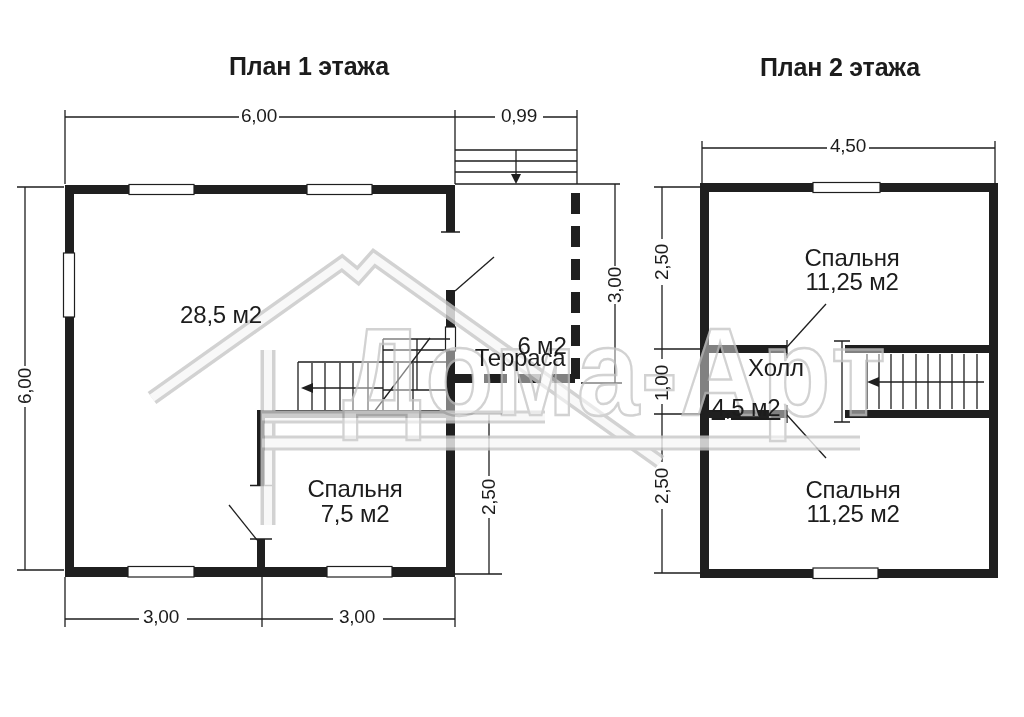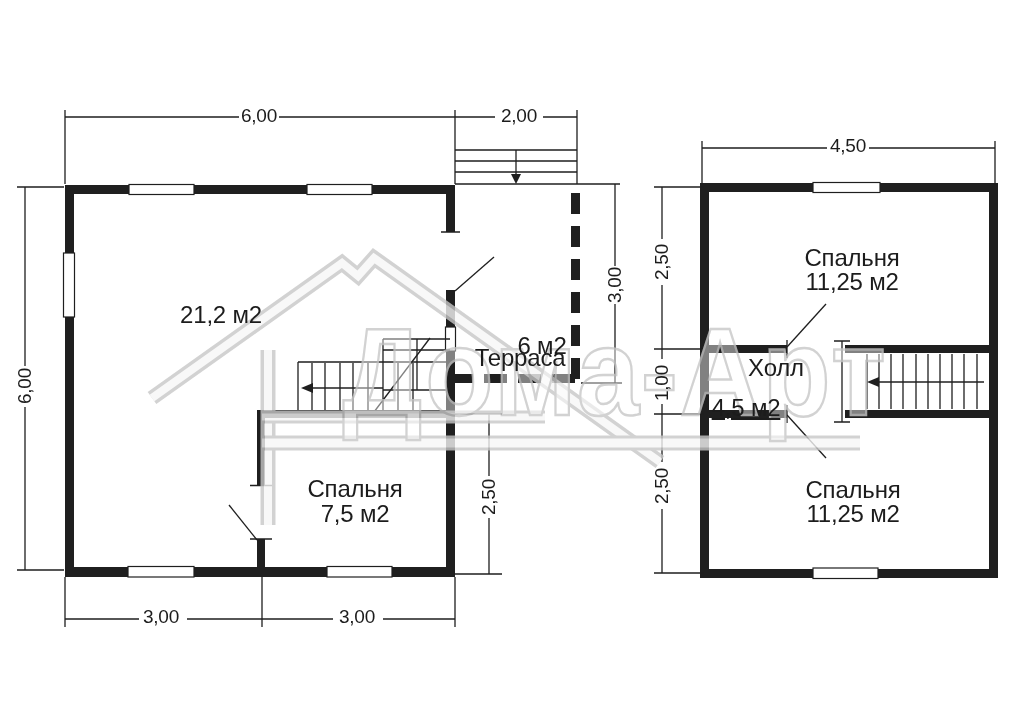--- a/index.html
+++ b/index.html
@@ -153,36 +153,38 @@
       <path d="M268,350 V525" fill="none" stroke="#c8c8c8" stroke-width="15"></path>
       <path d="M268,350 V525" fill="none" stroke="rgba(255,255,255,0.85)" stroke-width="8"></path>
       <path d="M262,417 H545" fill="none" stroke="#c8c8c8" stroke-width="13"></path>
       <path d="M262,417 H545" fill="none" stroke="rgba(255,255,255,0.85)" stroke-width="7"></path>
       <path d="M262,443 H860" fill="none" stroke="#c8c8c8" stroke-width="15"></path>
       <path d="M262,443 H860" fill="none" stroke="rgba(255,255,255,0.85)" stroke-width="9"></path>
     </g>
     <text class="wm-text" x="615" y="415" text-anchor="middle" textLength="545" lengthAdjust="spacingAndGlyphs">Дома-Арт</text>
   </svg>
 
+  <div class="lbl title" style="left:309px;top:66px;">План 1 этажа</div>
+  <div class="lbl title" style="left:840px;top:67px;">План 2 этажа</div>
 
-  <div class="lbl" style="left:221px;top:315px;">21,2 м2</div>
+  <div class="lbl" style="left:221px;top:315px;">28,5 м2</div>
   <div class="lbl" style="left:520px;top:322px;margin-top:36px;">Терраса</div>
   <div class="lbl" style="left:542px;top:346px;">6 м2</div>
   <div class="lbl" style="left:355px;top:489px;">Спальня</div>
   <div class="lbl" style="left:355px;top:514px;">7,5 м2</div>
 
   <div class="lbl" style="left:852px;top:258px;">Спальня</div>
   <div class="lbl" style="left:852px;top:282px;">11,25 м2</div>
   <div class="lbl" style="left:776px;top:368px;">Холл</div>
   <div class="lbl" style="left:746px;top:408px;text-decoration:underline;">4,5 м2</div>
   <div class="lbl" style="left:853px;top:490px;">Спальня</div>
   <div class="lbl" style="left:853px;top:514px;">11,25 м2</div>
 
   <div class="lbl dim" style="left:259px;top:116px;">6,00</div>
-  <div class="lbl dim" style="left:519px;top:116px;">2,00</div>
+  <div class="lbl dim" style="left:519px;top:116px;">0,99</div>
   <div class="lbl dim rot" style="left:25px;top:386px;">6,00</div>
   <div class="lbl dim rot" style="left:615px;top:285px;">3,00</div>
   <div class="lbl dim rot" style="left:489px;top:497px;">2,50</div>
   <div class="lbl dim" style="left:161px;top:617px;">3,00</div>
   <div class="lbl dim" style="left:357px;top:617px;">3,00</div>
 
   <div class="lbl dim" style="left:848px;top:146px;">4,50</div>
   <div class="lbl dim rot" style="left:662px;top:262px;">2,50</div>
   <div class="lbl dim rot" style="left:662px;top:383px;">1,00</div>
   <div class="lbl dim rot" style="left:662px;top:486px;">2,50</div>

